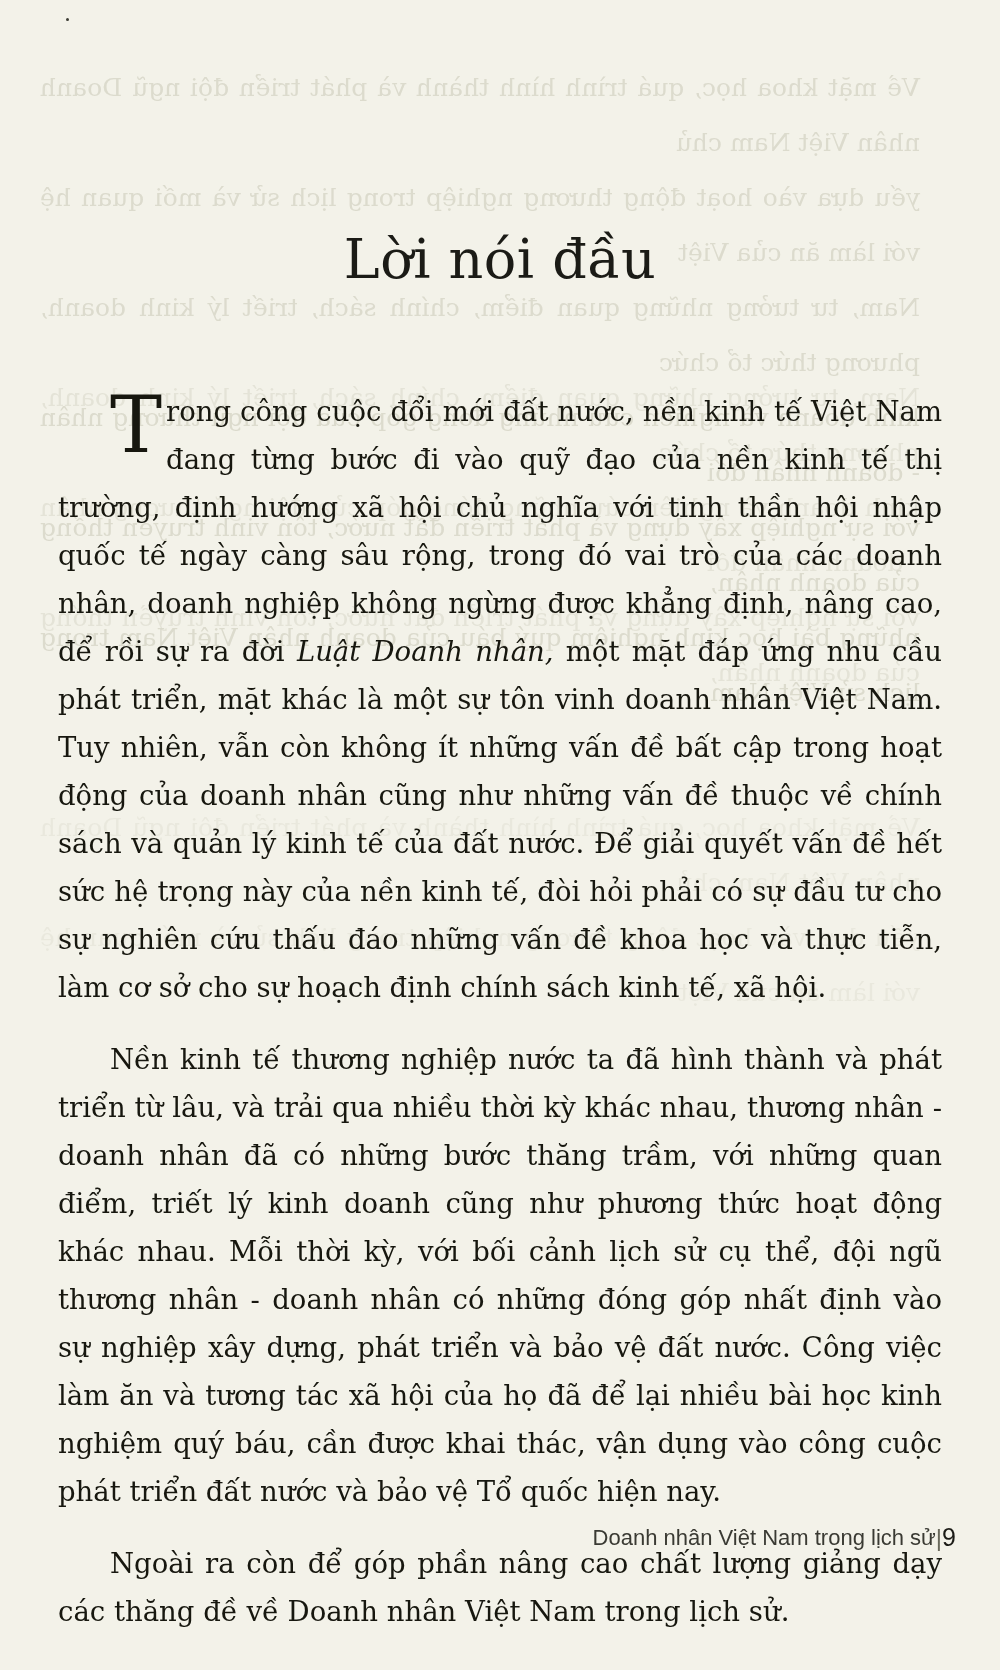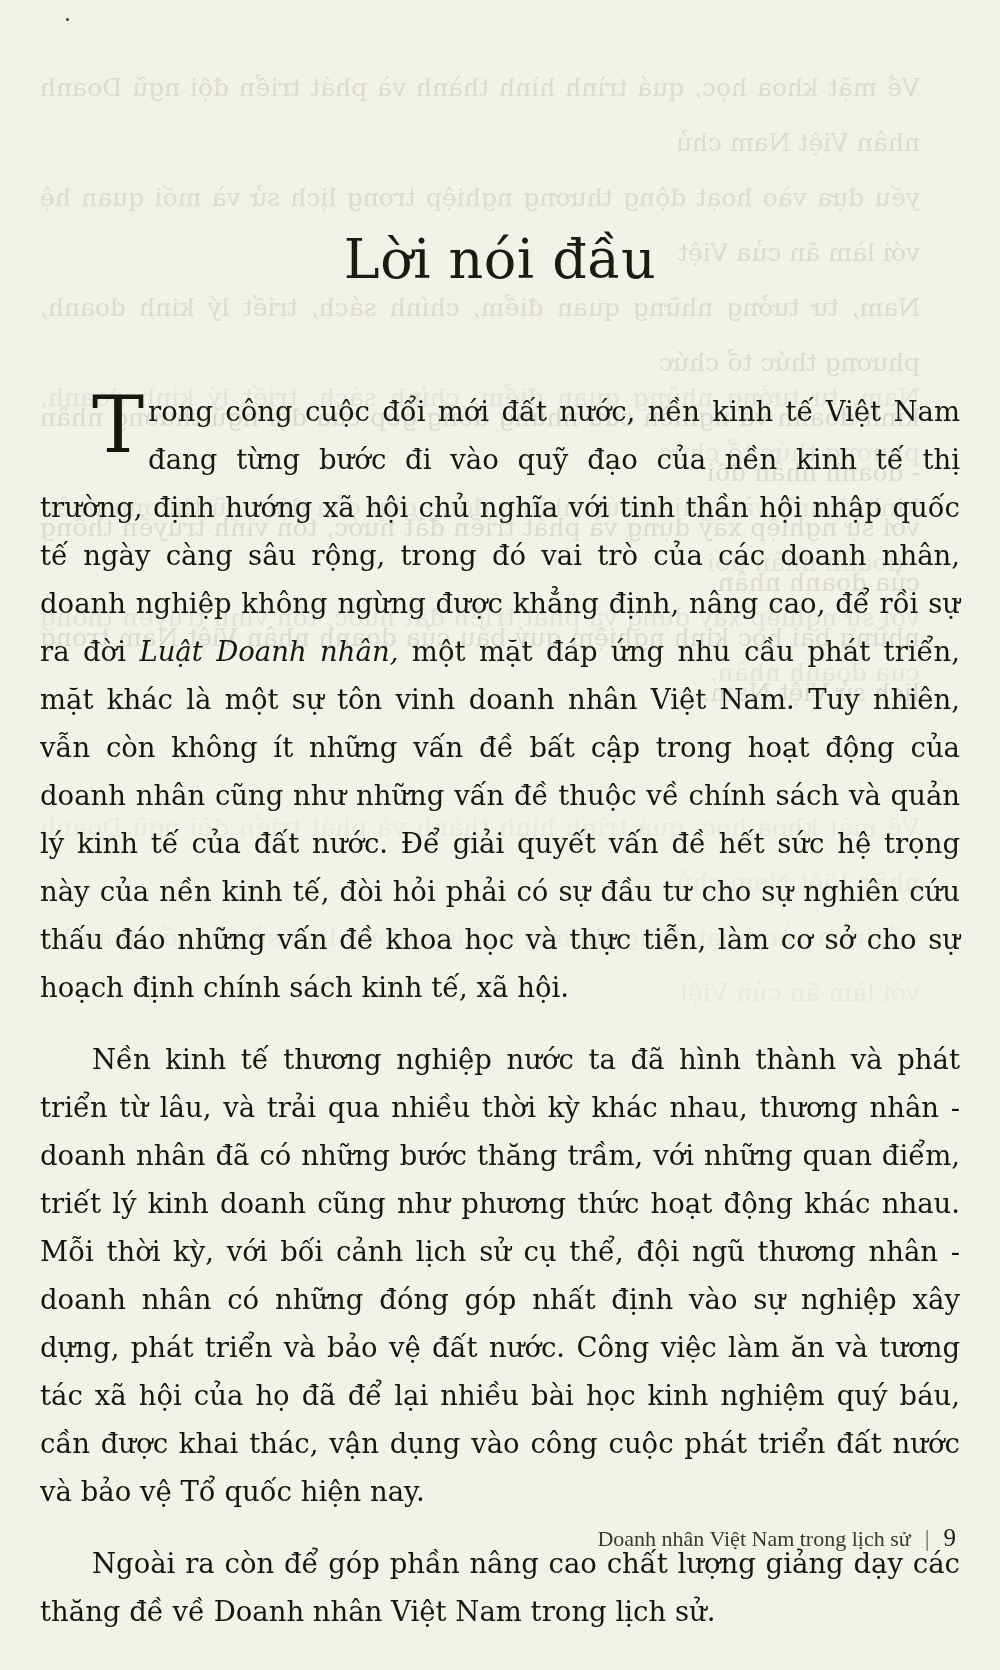--- a/index.html
+++ b/index.html
@@ -44,21 +44,21 @@
     opacity: 0.55;
   }
   .bleed.third {
     top: 800px;
     opacity: 0.35;
   }
 
   .content {
     position: relative;
     z-index: 2;
-    padding: 0 40px;
+    padding: 0 58px;
   }
 
   .title {
     text-align: center;
     font-size: 54px;
     color: #1b1b16;
     margin-top: 228px;
     margin-bottom: 0;
     letter-spacing: 0.5px;
     font-weight: normal;
@@ -98,23 +98,23 @@
     font-style: italic;
     margin-top: 8px;
   }
 
   .footer {
     position: absolute;
     bottom: 118px;
     right: 44px;
     z-index: 3;
     display: flex;
-    align-items: flex-end;
-    gap: 14px;
-    font-family: Liberation Serif, serif;
+    align-items: center;
+    gap: 0;
+    font-family: Liberation Sans, sans-serif;
     font-size: 22px;
     color: #3a3a33;
   }
   .footer .sep {
     color: #6a6a5c;
     font-size: 24px;
   }
   .footer .pageno {
     font-size: 25px;
     color: #1b1b16;

